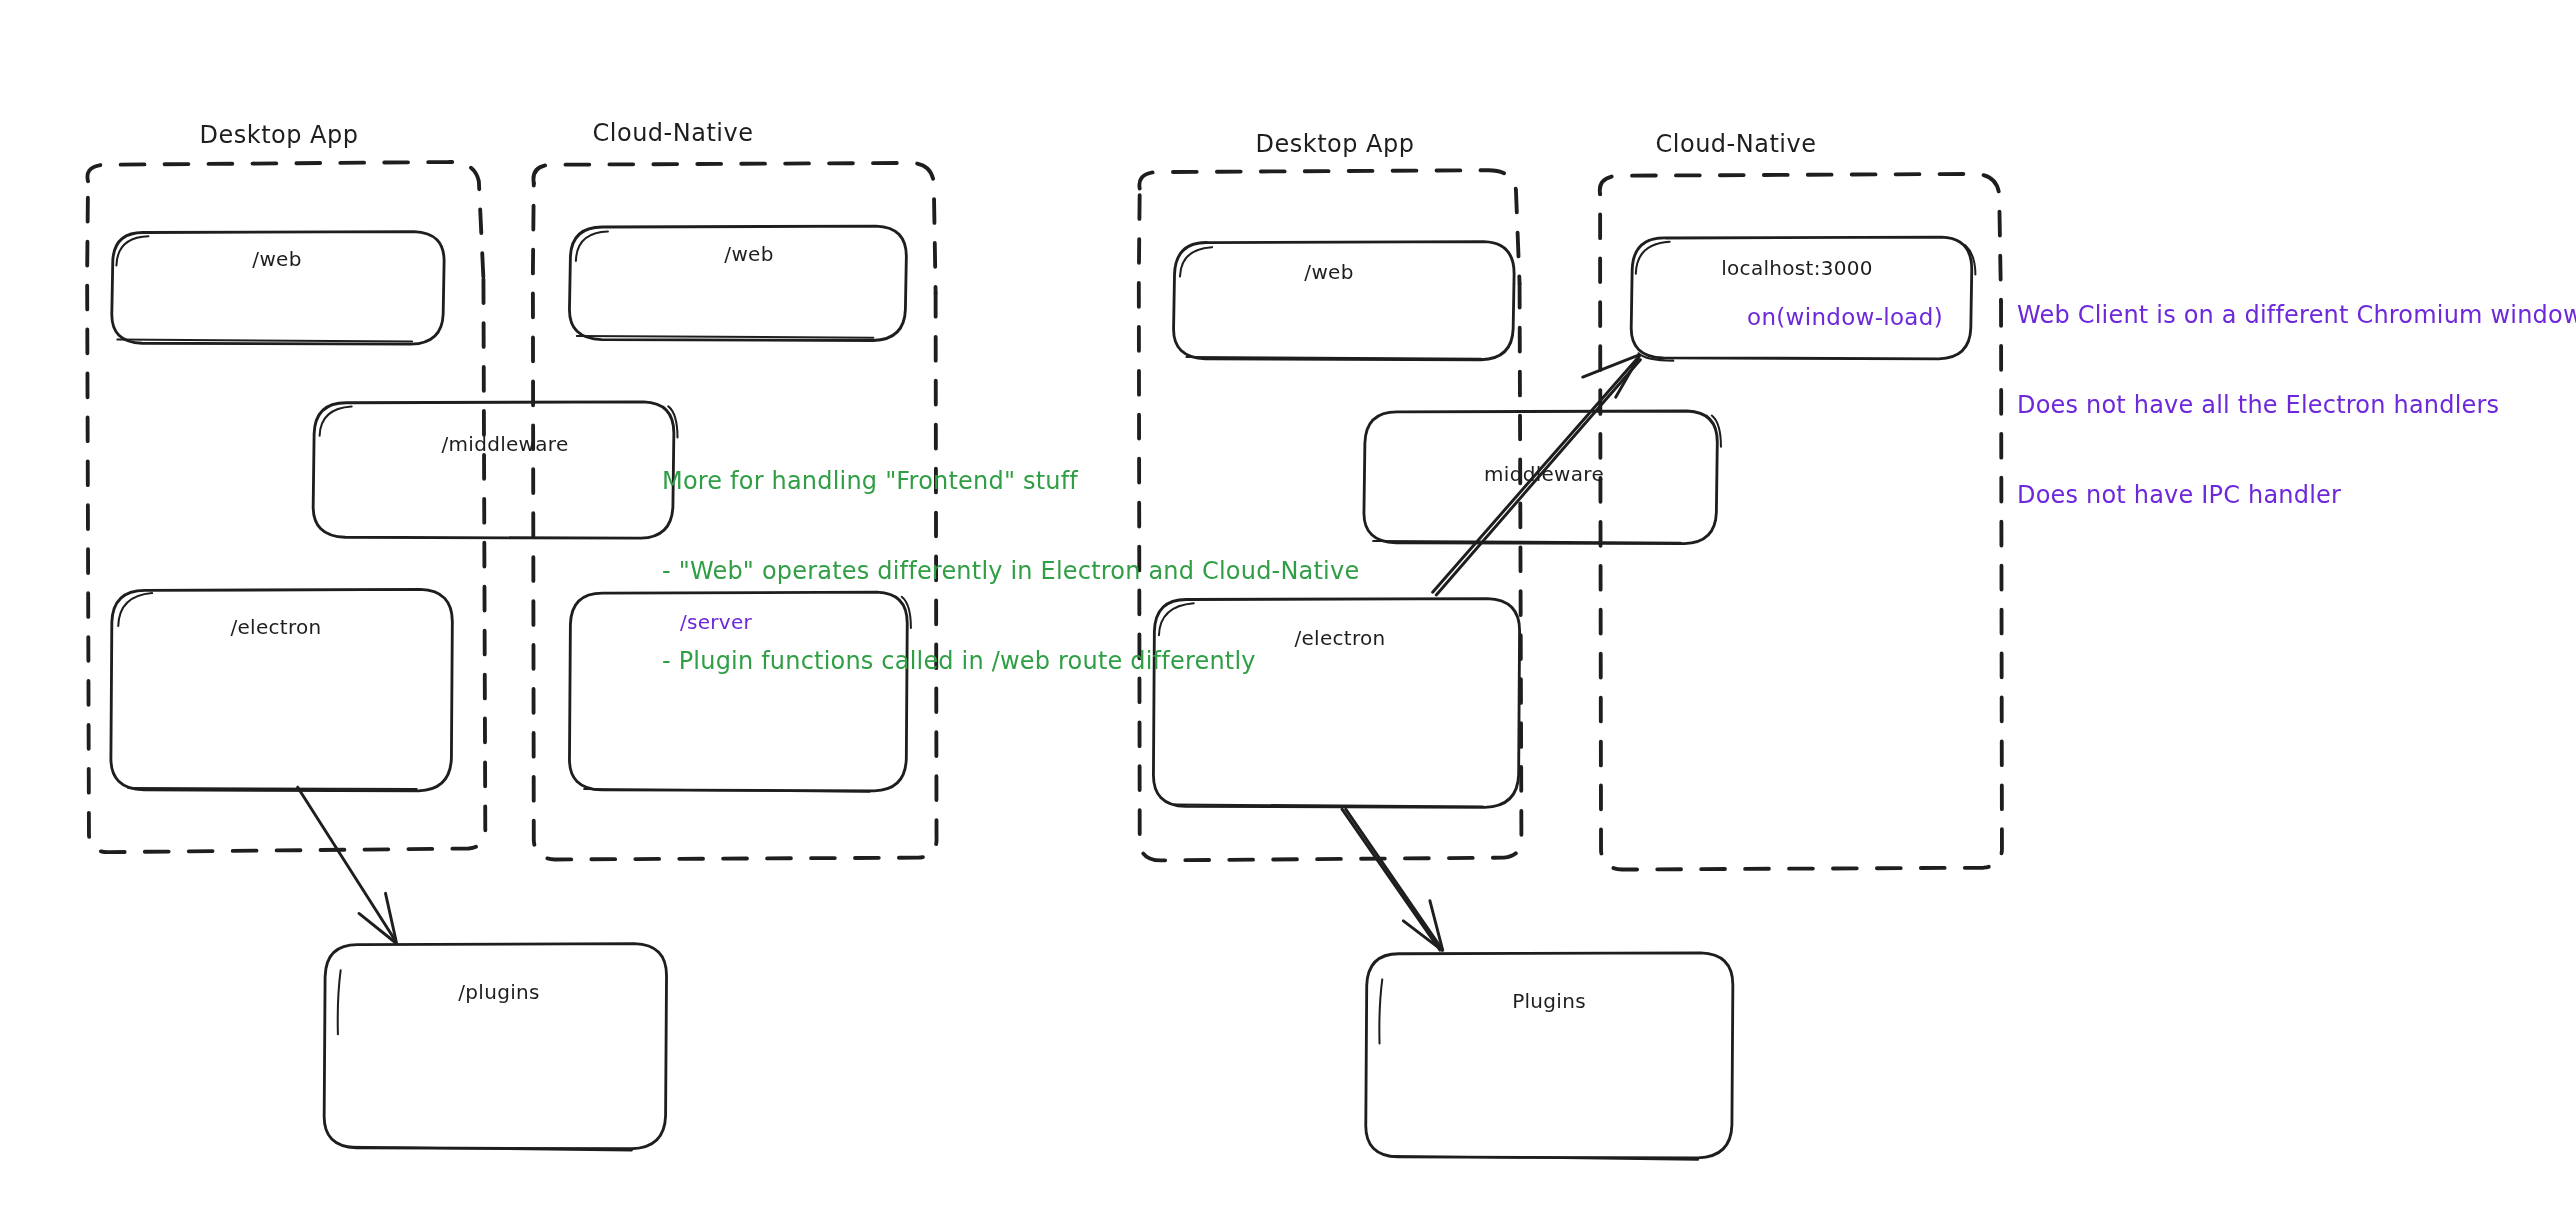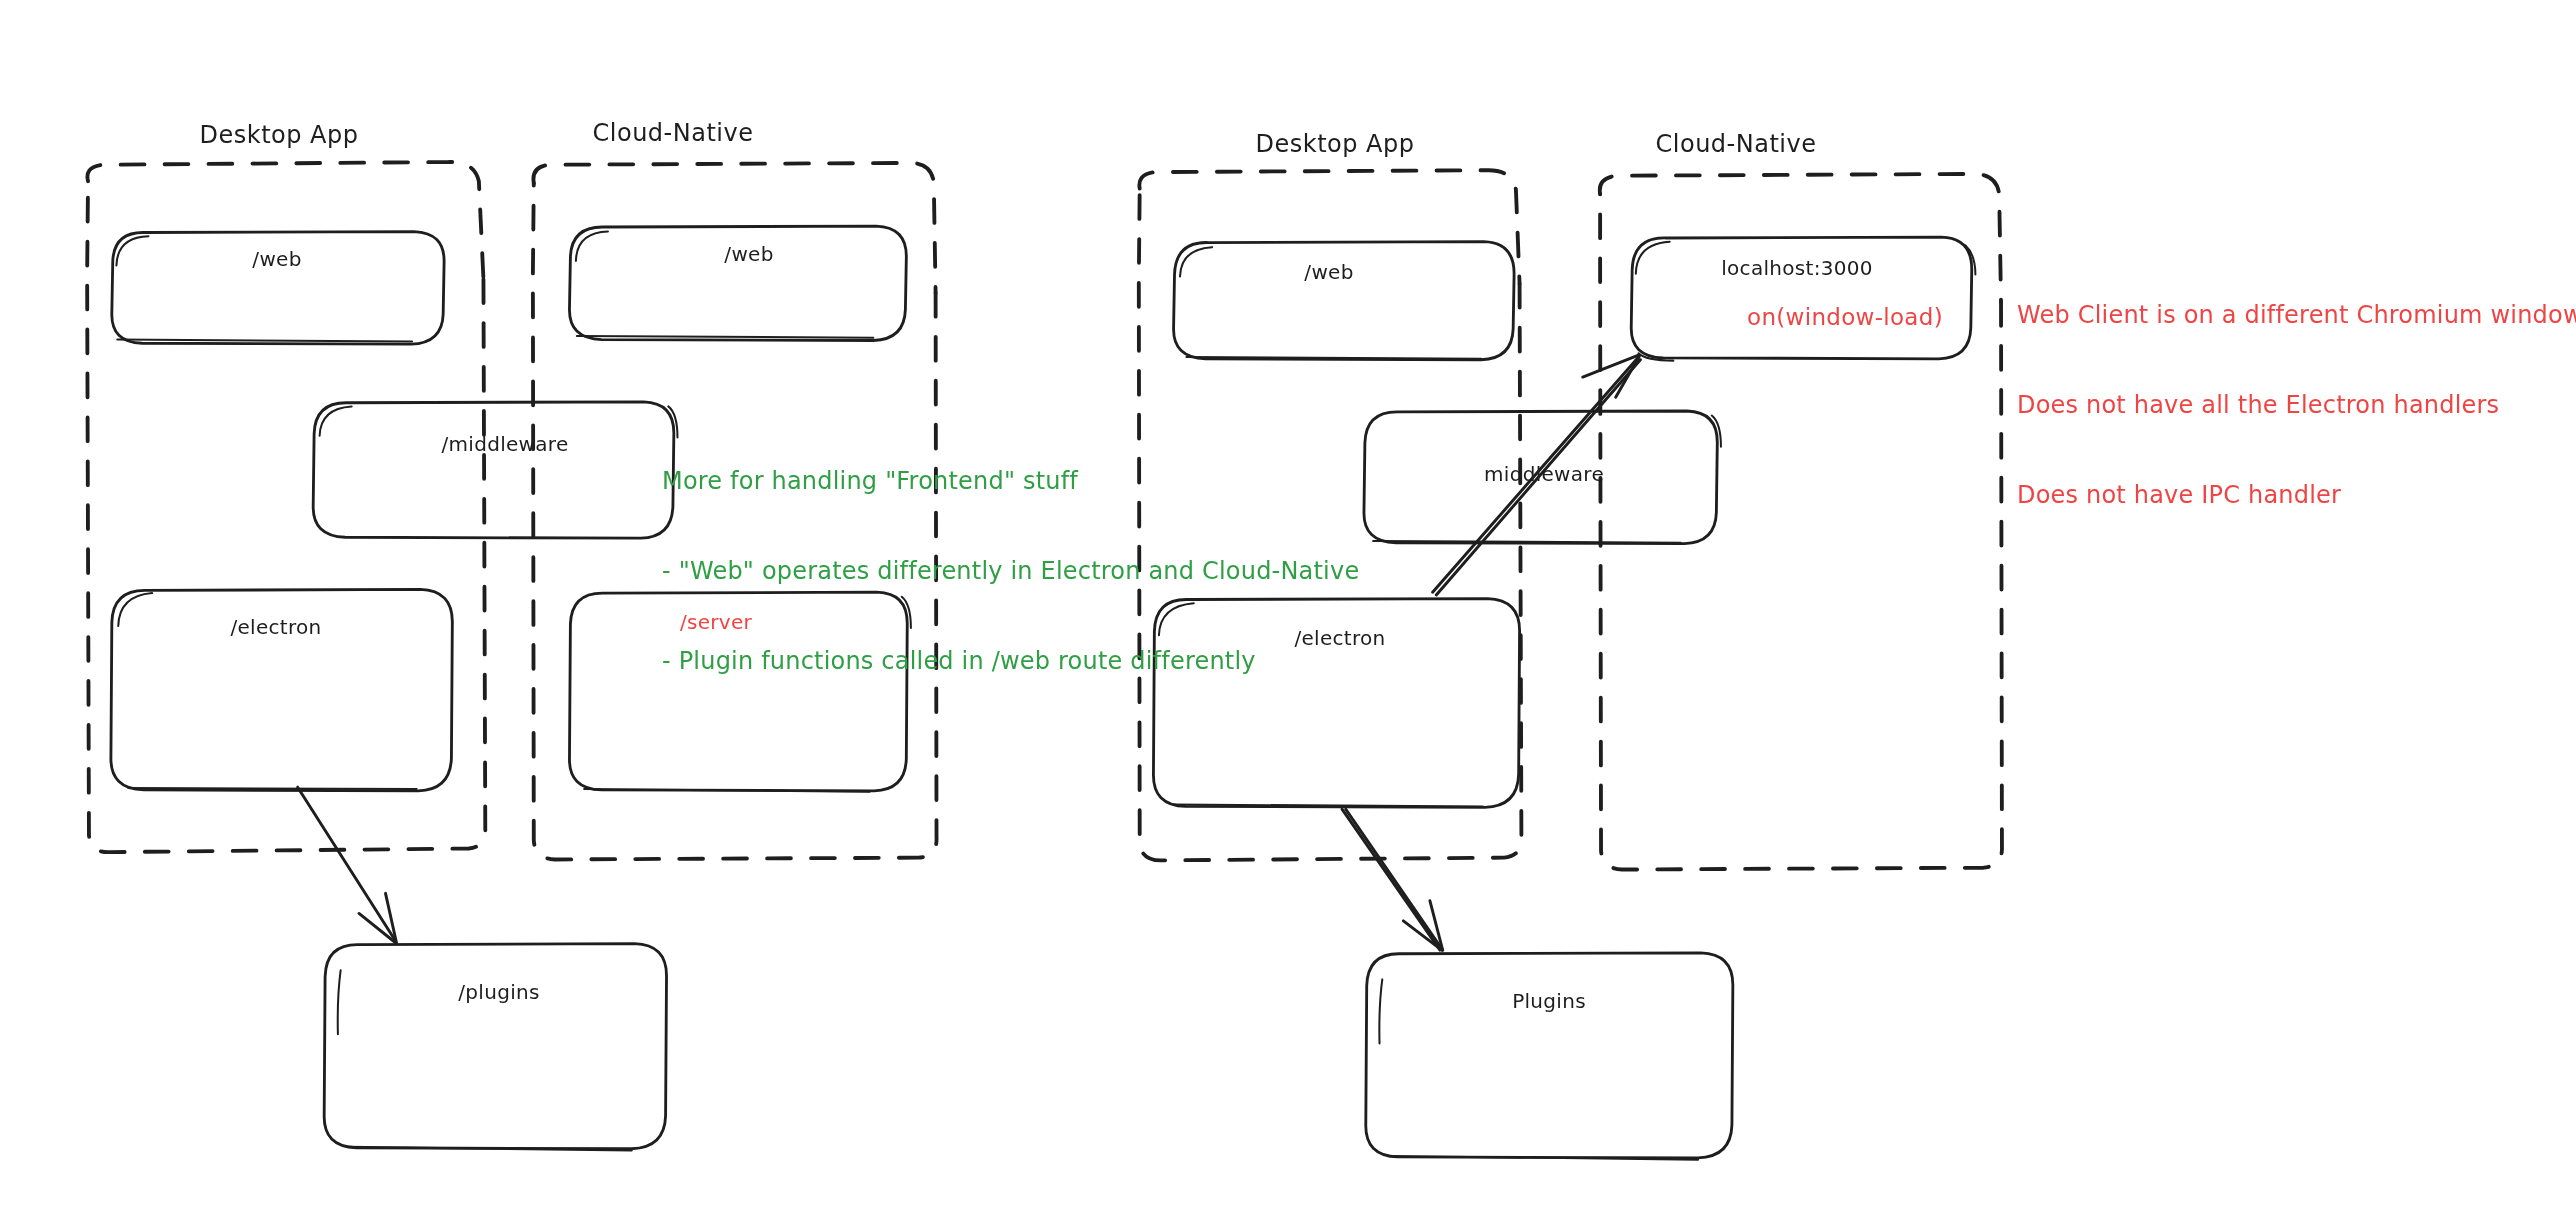--- a/index.html
+++ b/index.html
@@ -2,21 +2,21 @@
 <html style="font-size:14.6px"><head>
 <meta charset="utf-8">
 <style>
   html,body{margin:0;padding:0;background:#ffffff;}
   body{width:2576px;height:1232px;overflow:hidden;font-family:"DejaVu Sans",sans-serif;}
   #canvas{position:relative;width:2576px;height:1012px;background:#ffffff;}
   svg.layer{position:absolute;left:0;top:0;width:2576px;height:1232px;pointer-events:none;}
   .lbl{position:absolute;white-space:pre;color:#1e1e1e;font-family:"DejaVu Sans",sans-serif;}
   .grp-label{font-size:24px;letter-spacing:0.5px;}
   .box-label{font-size:20px;letter-spacing:0.3px;}
-  .red{color:#ef4444;}
+  .red{color:#6d28d9;}
   .green{color:#2f9e44;}
   .note{font-size:24px;line-height:30px;letter-spacing:0.2px;}
   .center{transform:translateX(-50%);}
 </style>
 </head>
 <body>
 
 <div id="canvas">
 
   <svg class="layer" viewBox="0 0 2814 1346">

